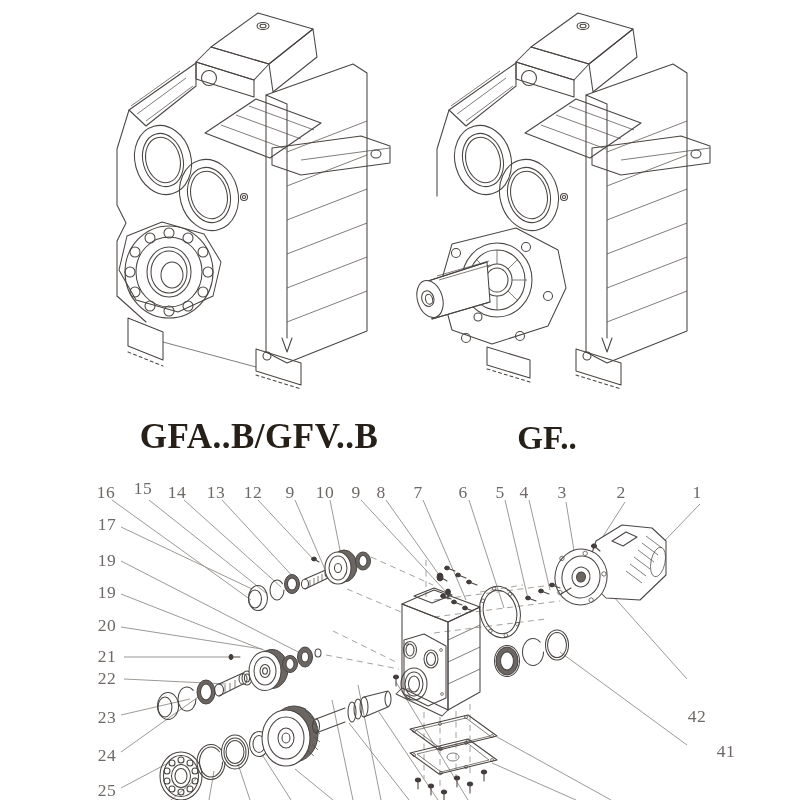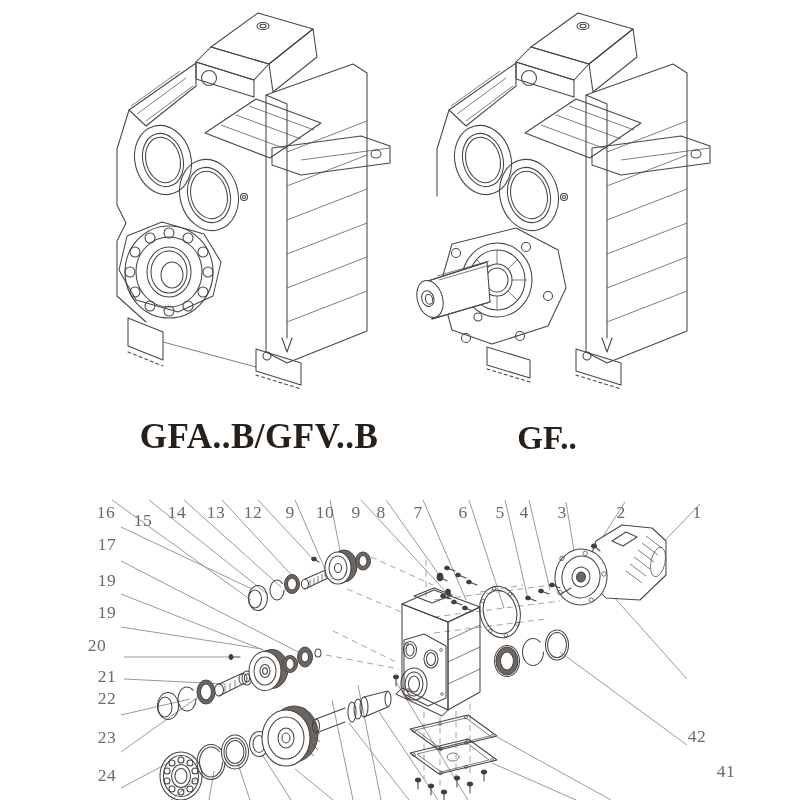--- a/index.html
+++ b/index.html
@@ -9,21 +9,21 @@
   
   .s  {fill:none;stroke:#4a4542;stroke-width:1.05;stroke-linejoin:round;stroke-linecap:round;}
   .sw {fill:#ffffff;stroke:#4a4542;stroke-width:1.05;stroke-linejoin:round;}
   .dk {fill:#6b6661;stroke:#4a4542;stroke-width:1;}
   .dk2{fill:#413c39;stroke:#413c39;}
   .thn{fill:none;stroke:#4a4542;stroke-width:0.7;}
   .ld {stroke:#98948f;stroke-width:0.95;fill:none;}
   .dl {stroke:#9b9792;stroke-width:0.9;fill:none;stroke-dasharray:6 4.5;}
   
   .co{position:absolute;transform:translate(-50%,-50%);font-size:17.5px;
-      color:#6e6966;letter-spacing:.5px;white-space:nowrap;margin-top:20px;}
+      color:#6e6966;letter-spacing:.5px;white-space:nowrap;}
   
   .cap{position:absolute;font-weight:bold;color:#262019;text-align:center;}
   .cap-left {left:124px;top:417px;width:270px;font-size:35px;letter-spacing:.5px;}
   .cap-right{left:502px;top:420px;width:90px;font-size:33px;}
 </style>
 </head>
 <body>
 
 <div class="page">
 
@@ -505,40 +505,40 @@
       <circle class="thn" cx="466" cy="767" r="1.5"></circle>
           <circle class="thn" cx="441" cy="773" r="1.5"></circle>
     </g>
   </g>
 </svg>
 
 <div class="cap cap-left">GFA..B/GFV..B</div>
 <div class="cap cap-right">GF..</div>
 
 <span class="co" style="left:106px;top:492px">16</span>
-<span class="co" style="left:143px;top:500px">15</span>
+<span class="co" style="left:143px;top:488px">15</span>
 <span class="co" style="left:177px;top:492px">14</span>
 <span class="co" style="left:216px;top:492px">13</span>
 <span class="co" style="left:253px;top:492px">12</span>
 <span class="co" style="left:290px;top:492px">9</span>
 <span class="co" style="left:325px;top:492px">10</span>
 <span class="co" style="left:356px;top:492px">9</span>
 <span class="co" style="left:381px;top:492px">8</span>
 <span class="co" style="left:418px;top:492px">7</span>
 <span class="co" style="left:463px;top:492px">6</span>
 <span class="co" style="left:500px;top:492px">5</span>
 <span class="co" style="left:524px;top:492px">4</span>
 <span class="co" style="left:562px;top:492px">3</span>
 <span class="co" style="left:621px;top:492px">2</span>
 <span class="co" style="left:697px;top:492px">1</span>
 
 <span class="co" style="left:107px;top:524px">17</span>
 <span class="co" style="left:107px;top:560px">19</span>
 <span class="co" style="left:107px;top:592px">19</span>
-<span class="co" style="left:97px;top:625px">20</span>
+<span class="co" style="left:107px;top:625px">20</span>
 <span class="co" style="left:107px;top:656px">21</span>
 <span class="co" style="left:107px;top:678px">22</span>
 <span class="co" style="left:107px;top:717px">23</span>
 <span class="co" style="left:107px;top:755px">24</span>
 <span class="co" style="left:107px;top:790px">25</span>
 
 <span class="co" style="left:697px;top:716px">42</span>
 <span class="co" style="left:726px;top:751px">41</span>
 
 </div>

